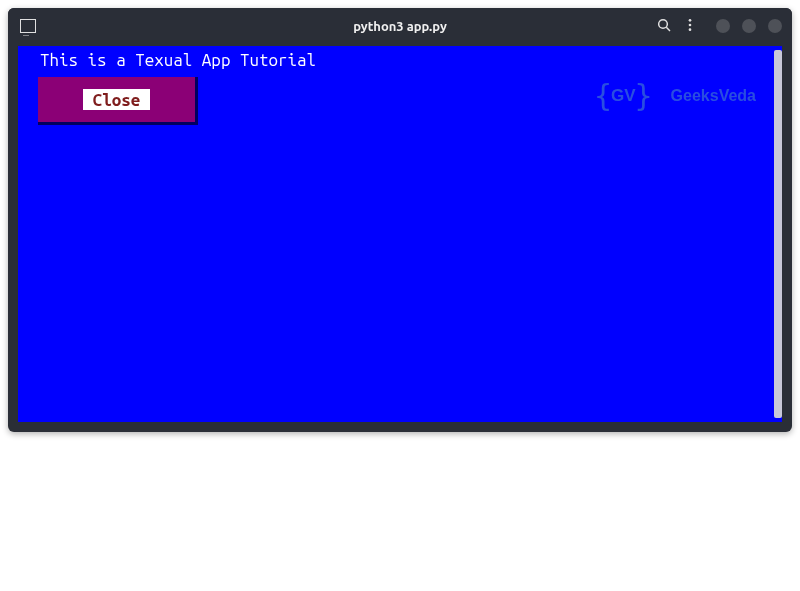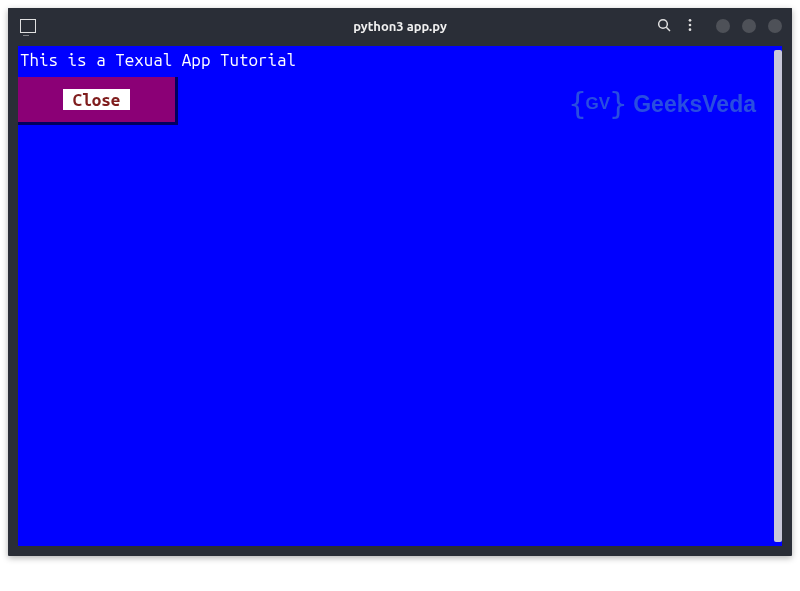--- a/index.html
+++ b/index.html
@@ -12,23 +12,23 @@
       height: 591px;
       background: #fff;
       font-family: monospace;
       position: relative;
     }
     .window {
       position: absolute;
       left: 8px;
       top: 8px;
       width: 784px;
-      height: 548px;
+      height: 424px;
       background: #2a2e37;
-      border-radius: 1px;
+      border-radius: 6px;
       overflow: hidden;
       box-shadow: 0 2px 6px rgba(0,0,0,0.3);
     }
     .titlebar {
       height: 36px;
       background: #2a2e37;
       display: flex;
       align-items: center;
       position: relative;
       color: #efefef;
@@ -89,20 +89,21 @@
     .terminal-body {
       position: absolute;
       left: 10px;
       right: 10px;
       top: 38px;
       bottom: 10px;
       background: #0000ff;
       font-family: "Ubuntu Mono", "DejaVu Sans Mono", Consolas, monospace;
       font-size: 17px;
       color: #ffffff;
+      padding-left: 20px;
     }
     .header-text {
       padding: 4px 2px 2px 2px;
       color: #ffffff;
     }
     .button-container {
       margin-top: 6px;
       margin-left: 0px;
       width: 160px;
       background: #8b0076;
@@ -145,28 +146,28 @@
       font-family: monospace;
       font-size: 30px;
       color: #3b6fd4;
       line-height: 1;
     }
     .wm-gv {
       font-family: Arial, sans-serif;
       font-weight: 900;
       font-size: 17px;
       color: #3b6fd4;
-      margin: 16px -3px;
+      margin: 8px -3px;
     }
     .wm-text {
       font-family: Arial, sans-serif;
       font-weight: bold;
-      font-size: 23px;
+      font-size: 16px;
       color: #3b6fd4;
-      margin-left: 4px;
+      margin-left: 16px;
     }
   </style>
 </head>
 <body>
 
 <div class="window">
   <div class="titlebar">
     <div class="titlebar-left">
       <span class="terminal-icon"></span>
     </div>

